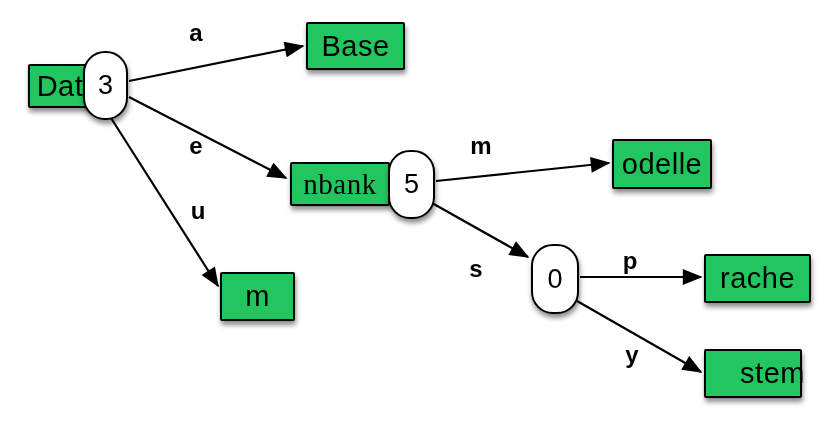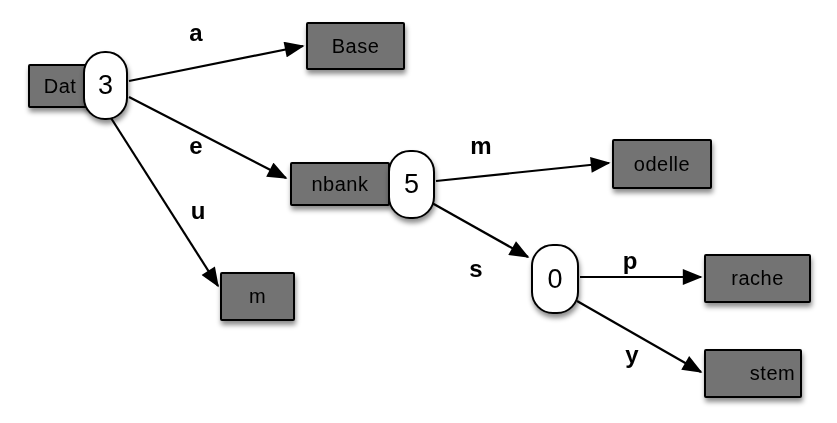--- a/index.html
+++ b/index.html
@@ -23,28 +23,28 @@
     width: 837px;
     height: 423px;
   }
   .edges line {
     stroke: #000000;
     stroke-width: 2.2;
   }
   .nodebox {
     position: absolute;
     box-sizing: border-box;
-    background: #737373;
+    background: #22c55e;
     border: 2.5px solid #000000;
     border-radius: 2px;
     box-shadow: 1px 4px 5px rgba(0,0,0,0.45);
     display: flex;
     align-items: center;
     justify-content: center;
-    font-size: 20px;
+    font-size: 29px;
     letter-spacing: 0.5px;
     z-index: 2;
   }
   .badge {
     position: absolute;
     box-sizing: border-box;
     background: #ffffff;
     border: 2.5px solid #000000;
     border-radius: 22px;
     box-shadow: 1px 4px 5px rgba(0,0,0,0.45);
@@ -81,21 +81,21 @@
     <line x1="432" y1="203" x2="528" y2="257" marker-end="url(#arrow)"></line>
     <line x1="580" y1="277" x2="701" y2="277" marker-end="url(#arrow)"></line>
     <line x1="577" y1="301" x2="701" y2="372" marker-end="url(#arrow)"></line>
   </svg>
 
   <div class="nodebox" style="left:20px; top:64px; width:64px; height:44px;margin-left:8px;">Dat</div>
   <div class="badge" style="left:83px; top:51px; width:45px; height:69px;">3</div>
 
   <div class="nodebox" style="left:306px; top:22px; width:99px; height:48px;">Base</div>
 
-  <div class="nodebox" style="left:290px; top:162px; width:100px; height:44px;">nbank</div>
+  <div class="nodebox" style="left:290px; top:162px; width:100px; height:44px;font-family:Liberation Serif, serif;">nbank</div>
   <div class="badge" style="left:388px; top:150px; width:47px; height:69px;">5</div>
 
   <div class="nodebox" style="left:220px; top:272px; width:75px; height:49px;">m</div>
 
   <div class="nodebox" style="left:612px; top:139px; width:100px; height:50px;">odelle</div>
 
   <div class="badge" style="left:531px; top:244px; width:48px; height:70px;">0</div>
 
   <div class="nodebox" style="left:704px; top:254px; width:107px; height:49px;">rache</div>
 

